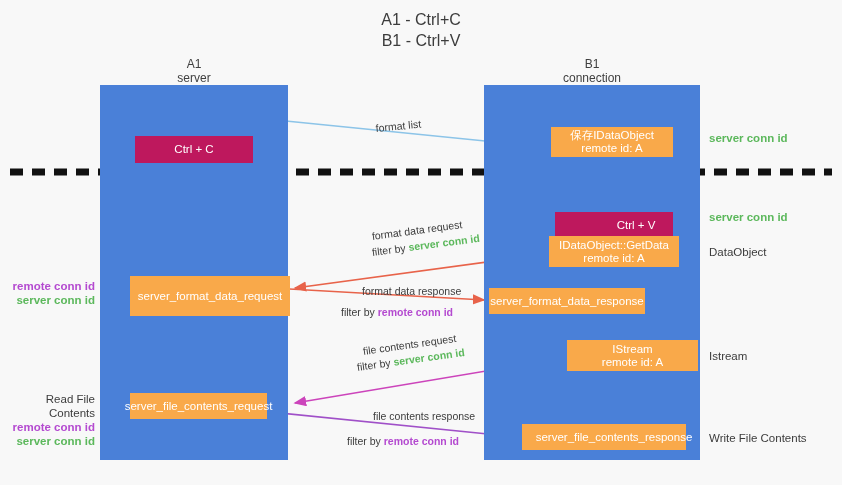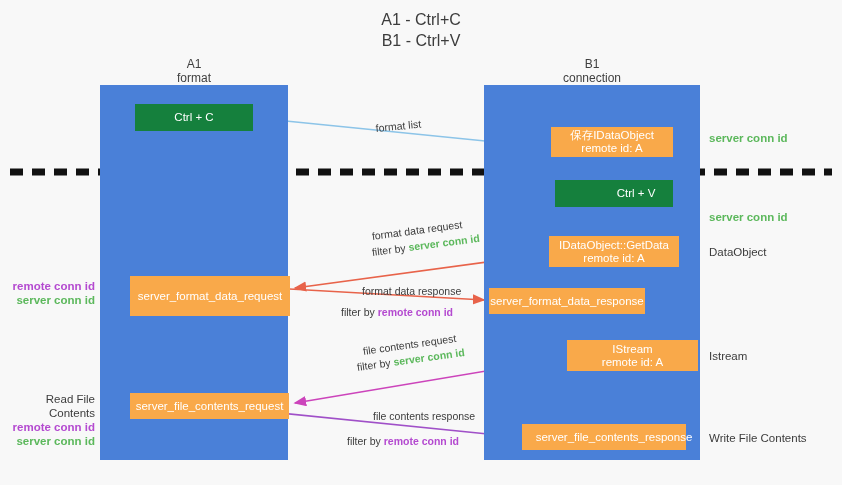--- a/index.html
+++ b/index.html
@@ -30,30 +30,30 @@
   .head-a{left:100px;top:57px;width:188px;}
   .head-b{left:484px;top:57px;width:216px;}
 
   .node{
     position:absolute;box-sizing:border-box;
     display:flex;align-items:center;justify-content:center;
     text-align:center;color:#ffffff;font-size:11.5px;line-height:13px;
     white-space:pre-line;
   }
   .node.orange{background:#f9a94a;}
-  .node.green{background:#15803d;}
+  .node.green{background:#be185d;margin-top:32px;}
 
   .n-ctrlc{left:135px;top:104px;width:118px;height:27px;}
   .n-saveido{left:551px;top:127px;width:122px;height:30px;}
   .n-ctrlv{left:555px;top:180px;width:118px;height:27px;padding-left:44px;}
   .n-getdata{left:549px;top:236px;width:130px;height:31px;}
   .n-sfdreq{left:130px;top:276px;width:160px;height:40px;}
   .n-sfdresp{left:489px;top:288px;width:156px;height:26px;}
   .n-istream{left:567px;top:340px;width:131px;height:31px;}
-  .n-sfcreq{left:130px;top:393px;width:159px;height:26px;}
+  .n-sfcreq{left:130px;top:393px;width:137px;height:26px;}
   .n-sfcresp{left:522px;top:424px;width:164px;height:26px;padding-left:20px;}
 
   .sidelabel{
     position:absolute;font-size:11.5px;color:#3c3c3c;line-height:14px;
     white-space:pre-line;
   }
   .sidelabel.right{left:709px;}
   .conn-server{color:#5cb85c;font-weight:bold;}
   .conn-remote{color:#b44ad0;font-weight:bold;}
 
@@ -106,21 +106,21 @@
 
     <line x1="564" y1="358" x2="295" y2="403" stroke="#cc44bb" stroke-width="1.6" marker-end="url(#ah-magenta)"></line>
 
     <line x1="132" y1="398" x2="517" y2="437" stroke="#a050c8" stroke-width="1.6" marker-end="url(#ah-purple)"></line>
   </svg>
 
   <div class="lane lane-a"></div>
   <div class="lane lane-b"></div>
 
   <div class="lane-head head-a">A1
-format</div>
+server</div>
   <div class="lane-head head-b">B1
 connection</div>
 
   <div class="node green n-ctrlc">Ctrl + C</div>
   <div class="node orange n-saveido">保存IDataObject
 remote id: A</div>
   <div class="node green n-ctrlv">Ctrl + V</div>
   <div class="node orange n-getdata">IDataObject::GetData
 remote id: A</div>
   <div class="node orange n-sfdreq">server_format_data_request</div>

